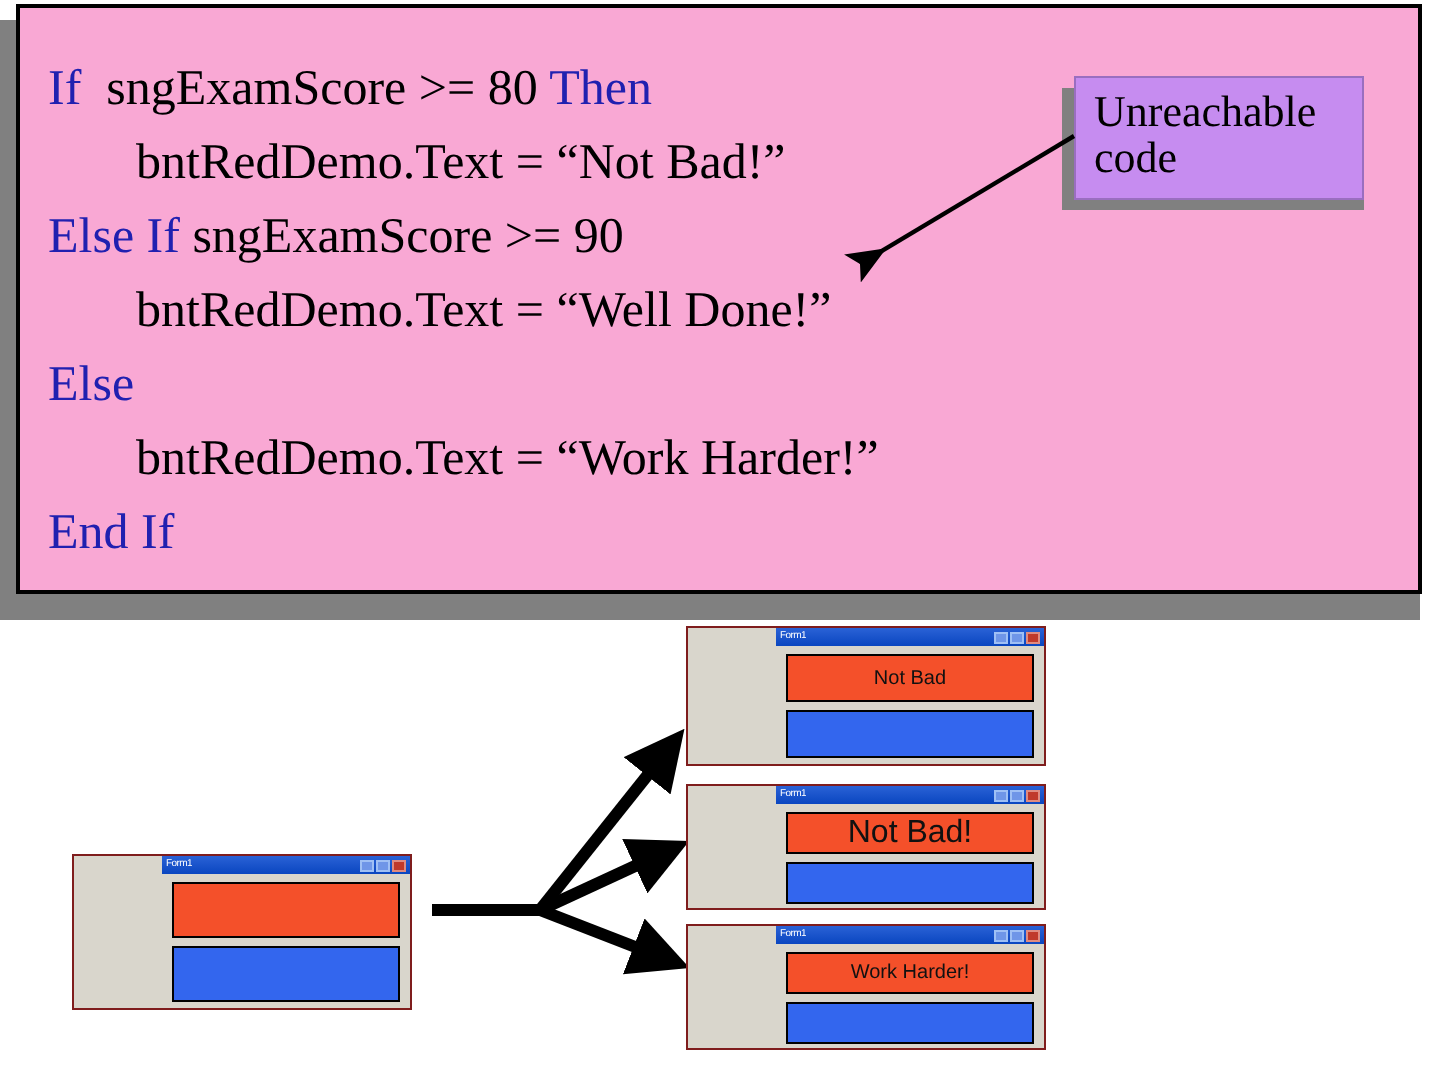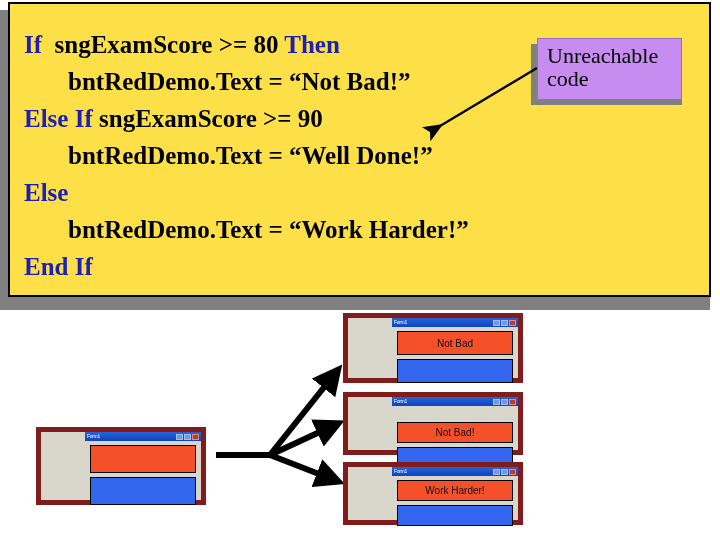--- a/index.html
+++ b/index.html
@@ -23,24 +23,23 @@
     width: 710px;
     height: 300px;
     background: #808080;
   }
   #code-panel {
     position: absolute;
     left: 8px;
     top: 2px;
     width: 703px;
     height: 295px;
-    background: #fde047;
+    background: #f9a8d4;
     border: 2px solid #000000;
     box-sizing: border-box;
-    font-weight: bold;
   }
 
   #code-listing {
     position: absolute;
     left: 14px;
     top: 22px;
     width: 500px;
     font-family: "Liberation Serif", serif;
     font-size: 25px;
     line-height: 37px;
@@ -88,21 +87,21 @@
     top: 0;
     width: 720px;
     height: 540px;
     pointer-events: none;
   }
 
   
   .mini-window {
     position: absolute;
     background: #d9d6cc;
-    border: 5px solid #7f1d1d;
+    border: 1px solid #7f1d1d;
     box-sizing: border-box;
     padding-left: 44px;
   }
   .mini-titlebar {
     height: 9px;
     background: linear-gradient(to bottom, #2a62d6 0%, #0a46c0 100%);
     position: relative;
     display: flex;
     align-items: center;
     justify-content: space-between;
@@ -211,21 +210,21 @@
     <div class="mini-window" style="left: 343px; top: 392px; width: 180px; height: 63px;">
       <div class="mini-titlebar">
         <div class="mini-title-text">Form1</div>
         <div class="mini-controls">
           <span class="ctl"></span>
           <span class="ctl"></span>
           <span class="ctl close"></span>
         </div>
       </div>
       <div class="mini-body">
-        <div class="mini-btn btn-red" style="height: 21px; margin-top: 12px; font-size: 10px;">Not Bad!</div>
+        <div class="mini-btn btn-red" style="height: 21px; margin-top: 0px; font-size: 16px;">Not Bad!</div>
         <div class="mini-btn btn-blue" style="height: 21px; margin-top: 4px; font-size: 10px;"></div>
       </div>
     </div>
     <div class="mini-window" style="left: 343px; top: 462px; width: 180px; height: 63px;">
       <div class="mini-titlebar">
         <div class="mini-title-text">Form1</div>
         <div class="mini-controls">
           <span class="ctl"></span>
           <span class="ctl"></span>
           <span class="ctl close"></span>

